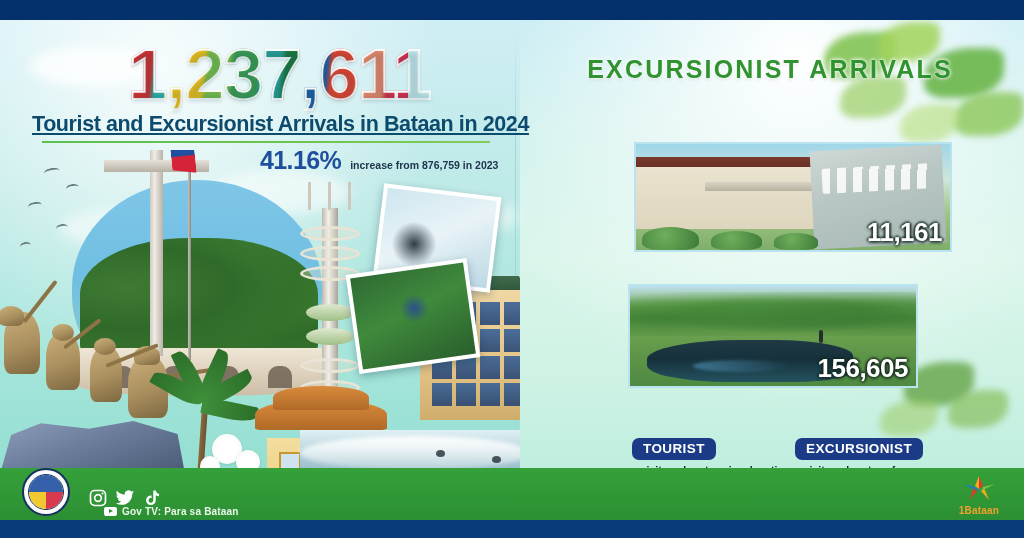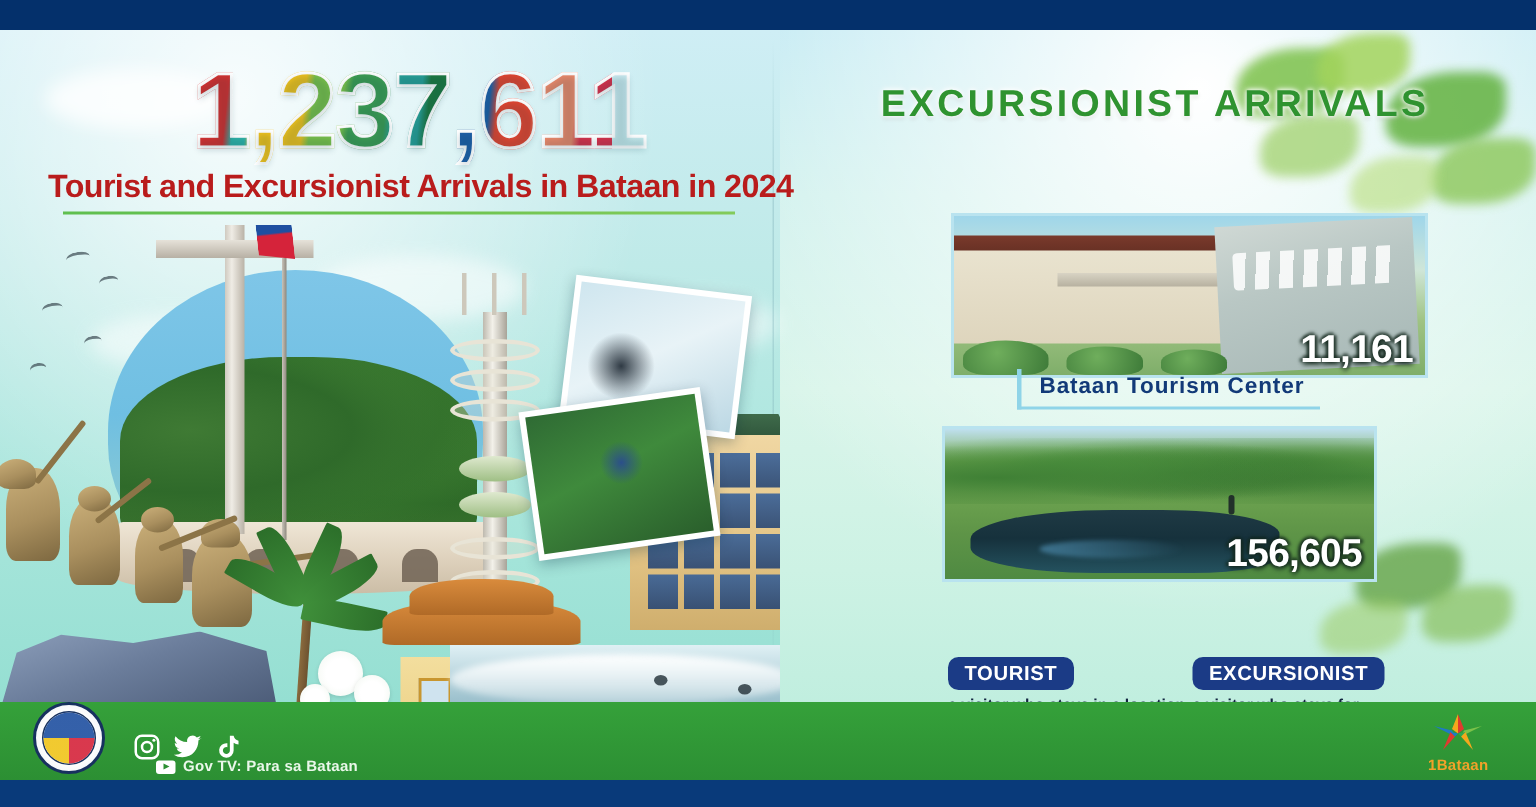--- a/index.html
+++ b/index.html
@@ -72,22 +72,22 @@
        #e8452f 72%, #e8452f 80%,
        #f08a6a 82%, #f08a6a 90%,
        #d9304a 92%, #d9304a 100%);
     -webkit-background-clip:text; background-clip:text; color:transparent;
     -webkit-text-stroke:2px #ffffff;
     paint-order:stroke fill;
     text-shadow:0 2px 4px rgba(0,60,80,.18);
   }
   .subtitle {
     position:absolute; left:32px; top:112px; width:460px;
-    font-size:21.5px; font-weight:bold; color:#b91c1c; letter-spacing:-.4px;
-    z-index:30; white-space:nowrap;
+    font-size:21.5px; font-weight:bold; color:#0c4a6e; letter-spacing:-.4px;
+    z-index:30; white-space:nowrap;text-decoration:underline;
   }
   .rule {
     position:absolute; left:42px; top:141px; width:448px; height:2px; z-index:30;
     background:linear-gradient(90deg,#5fbf4f 0%, #6cc34f 50%, #83cb5b 100%);
   }
   .pct-row {
     position:absolute; left:260px; top:146px; z-index:30;
     display:flex; align-items:baseline; gap:9px;
   }
   .pct { font-size:25px; font-weight:bold; color:#1e4f9c; letter-spacing:-.6px; }
@@ -379,21 +379,21 @@
   }
   .yt-box { width:13px; height:9px; background:#fff; border-radius:2px; position:relative; }
   .yt-box:after {
     content:""; position:absolute; left:4.5px; top:2px;
     border-left:4px solid #2c8f33; border-top:2.5px solid transparent; border-bottom:2.5px solid transparent;
   }
   .govtv-txt { font-size:10px; font-weight:bold; color:#eaf7ea; letter-spacing:.2px; }
 
   .logo1b {
     position:absolute; right:18px; bottom:22px; width:54px; height:48px; z-index:58;
-    display:flex; flex-direction:column; justify-content:flex-end;
+    display:flex; flex-direction:column; align-items:center; justify-content:flex-end;
   }
   .logo1b-txt { font-size:10px; font-weight:bold; color:#f2a12a; letter-spacing:.2px; margin-top:1px; }
 </style>
 </head>
 <body>
 
 <div class="poster">
 
   <div class="bg"></div>
   <div class="bg-left"></div>
@@ -415,20 +415,24 @@
   </div>
   <div class="foliage-br">
     <div class="leaf" style="left:40px;top:18px;width:70px;height:44px;background:#5f9f3c;opacity:.75;"></div>
     <div class="leaf" style="left:84px;top:46px;width:60px;height:38px;background:#84bc52;opacity:.65;"></div>
     <div class="leaf" style="left:16px;top:56px;width:58px;height:36px;background:#9ccb63;opacity:.55;"></div>
   </div>
 
   <div class="big-number">1,237,611</div>
   <div class="subtitle">Tourist and Excursionist Arrivals in Bataan in 2024</div>
   <div class="rule"></div>
+  <div class="pct-row">
+    <span class="pct">41.16%</span>
+    <span class="pct-note">increase from  876,759 in 2023</span>
+  </div>
 
   <div class="collage">
 
     <div class="bird" style="left:44px;top:18px;"></div>
     <div class="bird" style="left:66px;top:34px;width:13px;"></div>
     <div class="bird" style="left:28px;top:52px;width:14px;"></div>
     <div class="bird" style="left:56px;top:74px;width:12px;"></div>
     <div class="bird" style="left:20px;top:92px;width:11px;"></div>
 
     <div class="hill"></div>
@@ -541,21 +545,20 @@
       <div class="tc-canopy"></div>
       <div class="tc-mural">
         <div class="tc-mural-txt"></div>
       </div>
       <div class="tc-shrub" style="left:2%;width:18%;height:22%;"></div>
       <div class="tc-shrub" style="left:24%;width:16%;height:18%;"></div>
       <div class="tc-shrub" style="left:44%;width:14%;height:16%;"></div>
       <div class="card-num">11,161</div>
     </div>
   </div>
-  <div class="card-caption" style="left:678px;top:246px;">Bataan  Tourism  Center</div>
 
   <div class="stat-card" style="left:628px;top:284px;width:290px;height:104px;">
     <div class="card-photo tp-photo">
       <div class="tp-trees"></div>
       <div class="tp-pond"></div>
       <div class="tp-shine"></div>
       <div class="tp-person"></div>
       <div class="card-num">156,605</div>
     </div>
   </div>

